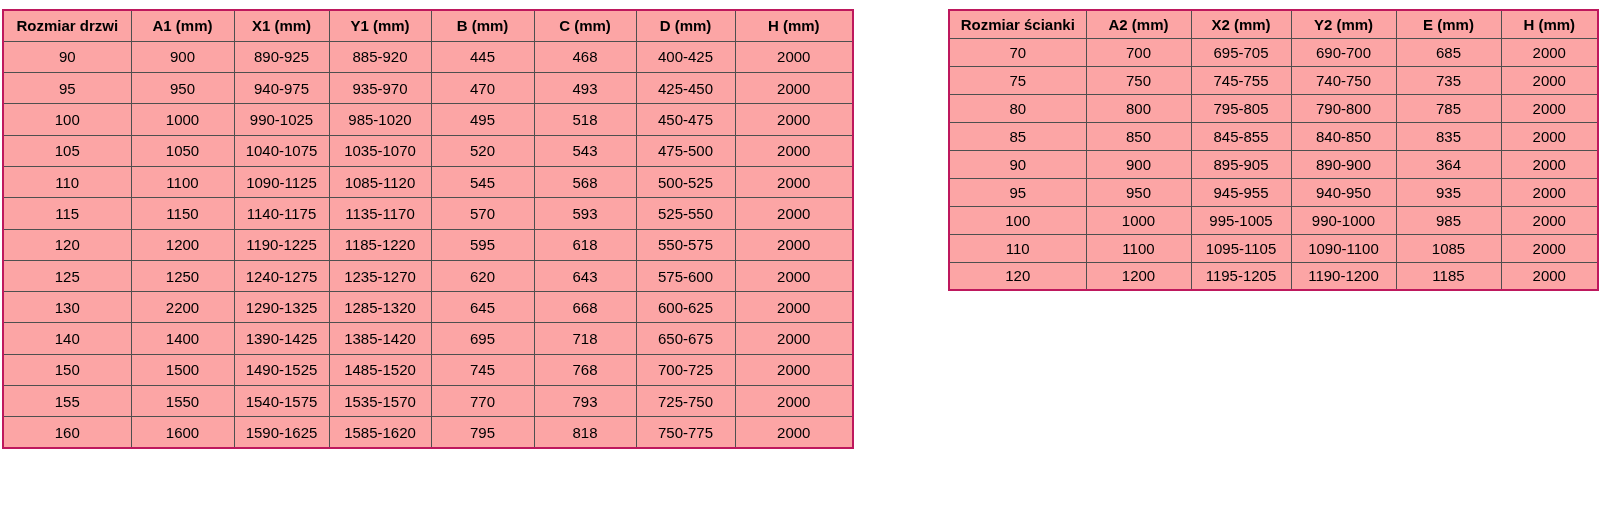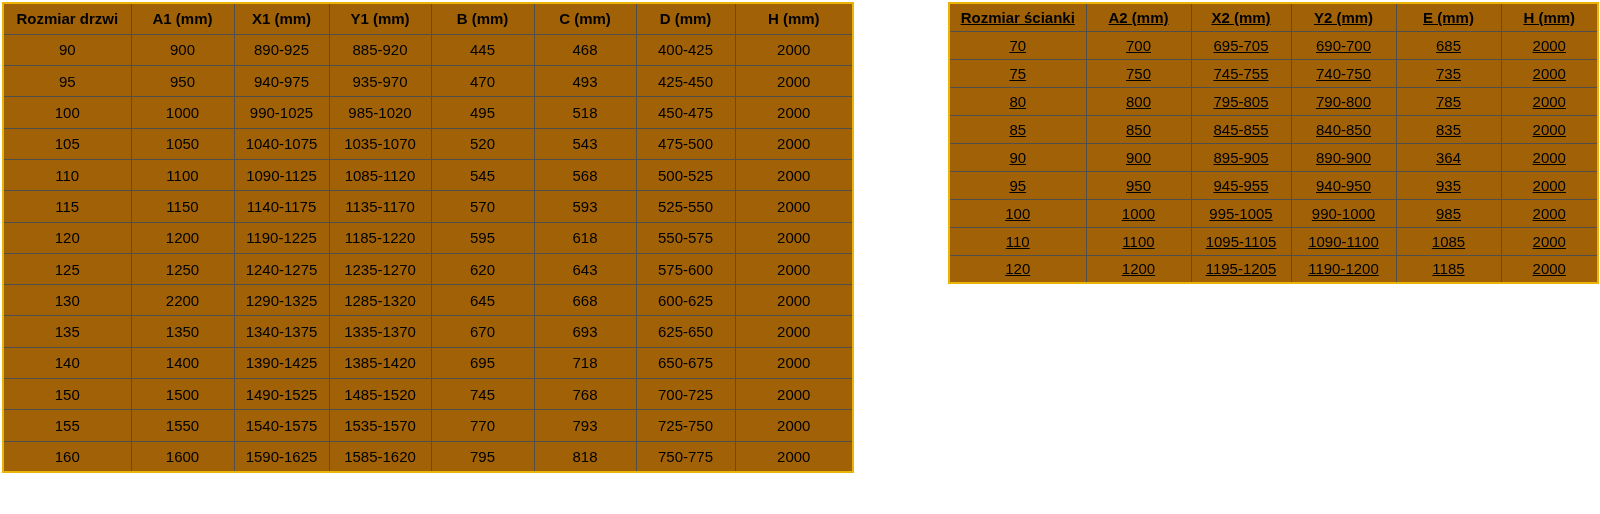--- a/index.html
+++ b/index.html
@@ -8,38 +8,39 @@
     width: 1600px;
     height: 514px;
     background: #ffffff;
     font-family: "Liberation Sans", sans-serif;
     color: #000000;
   }
   table.dim-table {
     position: absolute;
     border-collapse: collapse;
     table-layout: fixed;
-    background: #a16207;
-    border: 2px solid #eab308;
+    background: #fca5a5;
+    border: 2px solid #be185d;
+    margin-top: 7px;
   }
   table.dim-table th, table.dim-table td {
     border: 1px solid #4f4f4f;
     text-align: center;
     vertical-align: middle;
     padding: 0;
     font-size: 15px;
     line-height: 1;
     white-space: nowrap;
     overflow: hidden;
   }
   table.dim-table th { font-weight: bold; }
   #doors-table { left: 2px; top: 2px; width: 850px; }
   #doors-table tr { height: 31.3px; }
   #walls-table { left: 948px; top: 2px; width: 649px; }
-  #walls-table tr { height: 28px; text-decoration: underline; }
+  #walls-table tr { height: 28px; }
 </style>
 </head>
 <body>
 
 <div id="page">
 
   <table class="dim-table" id="doors-table">
     <colgroup>
       <col style="width:128px">
       <col style="width:103px">
@@ -147,30 +148,20 @@
           <td>130</td>
           <td>2200</td>
           <td>1290-1325</td>
           <td>1285-1320</td>
           <td>645</td>
           <td>668</td>
           <td>600-625</td>
           <td>2000</td>
         </tr>
         <tr>
-          <td>135</td>
-          <td>1350</td>
-          <td>1340-1375</td>
-          <td>1335-1370</td>
-          <td>670</td>
-          <td>693</td>
-          <td>625-650</td>
-          <td>2000</td>
-        </tr>
-        <tr>
           <td>140</td>
           <td>1400</td>
           <td>1390-1425</td>
           <td>1385-1420</td>
           <td>695</td>
           <td>718</td>
           <td>650-675</td>
           <td>2000</td>
         </tr>
         <tr>

